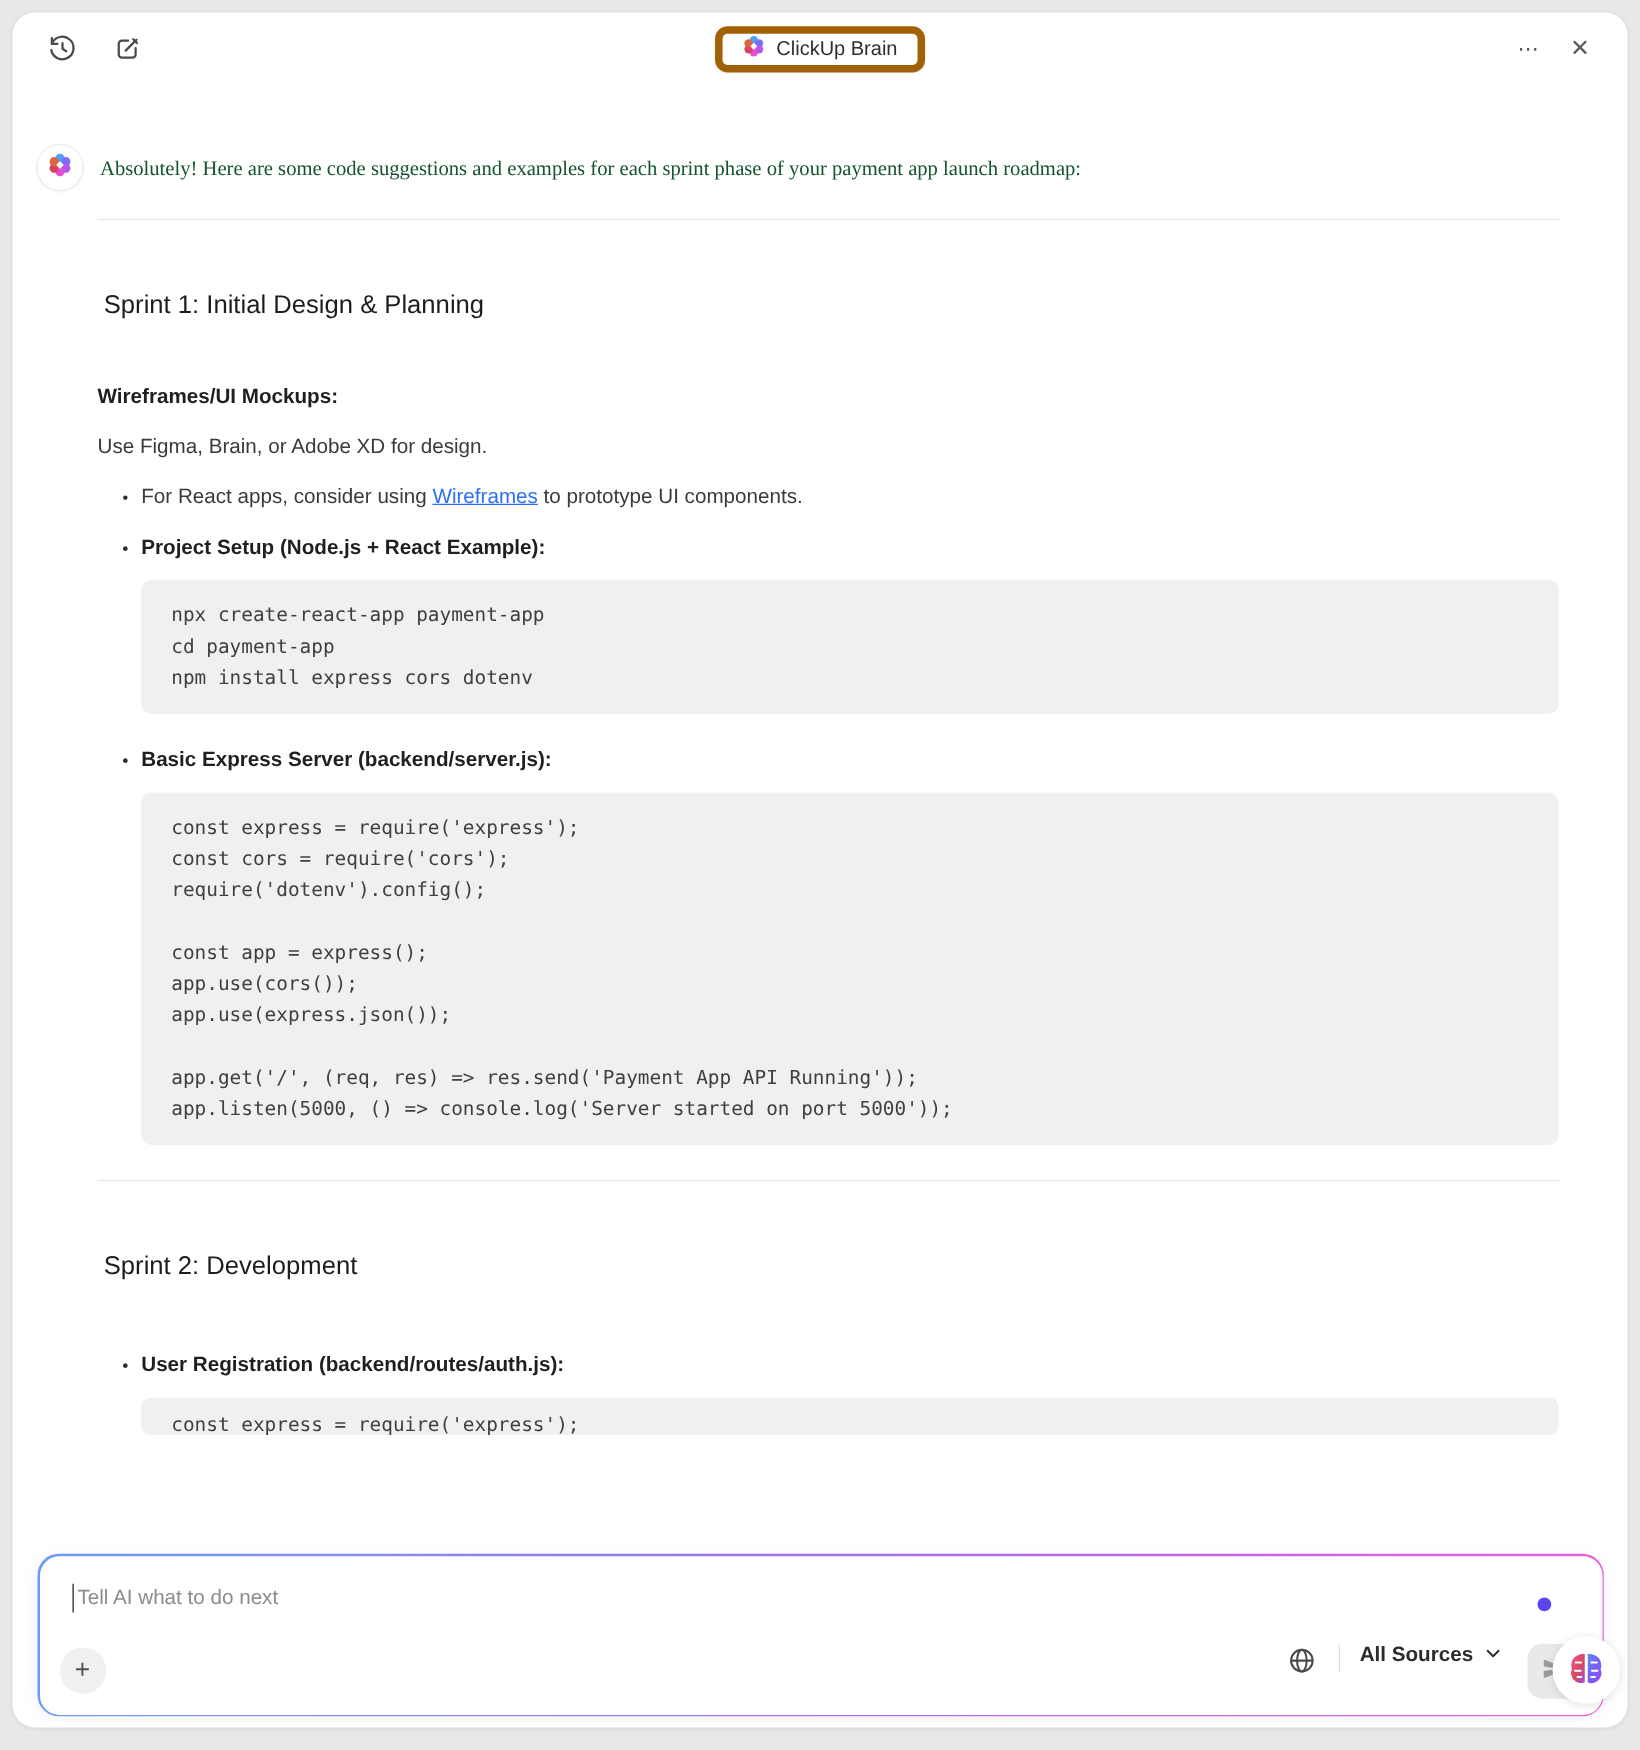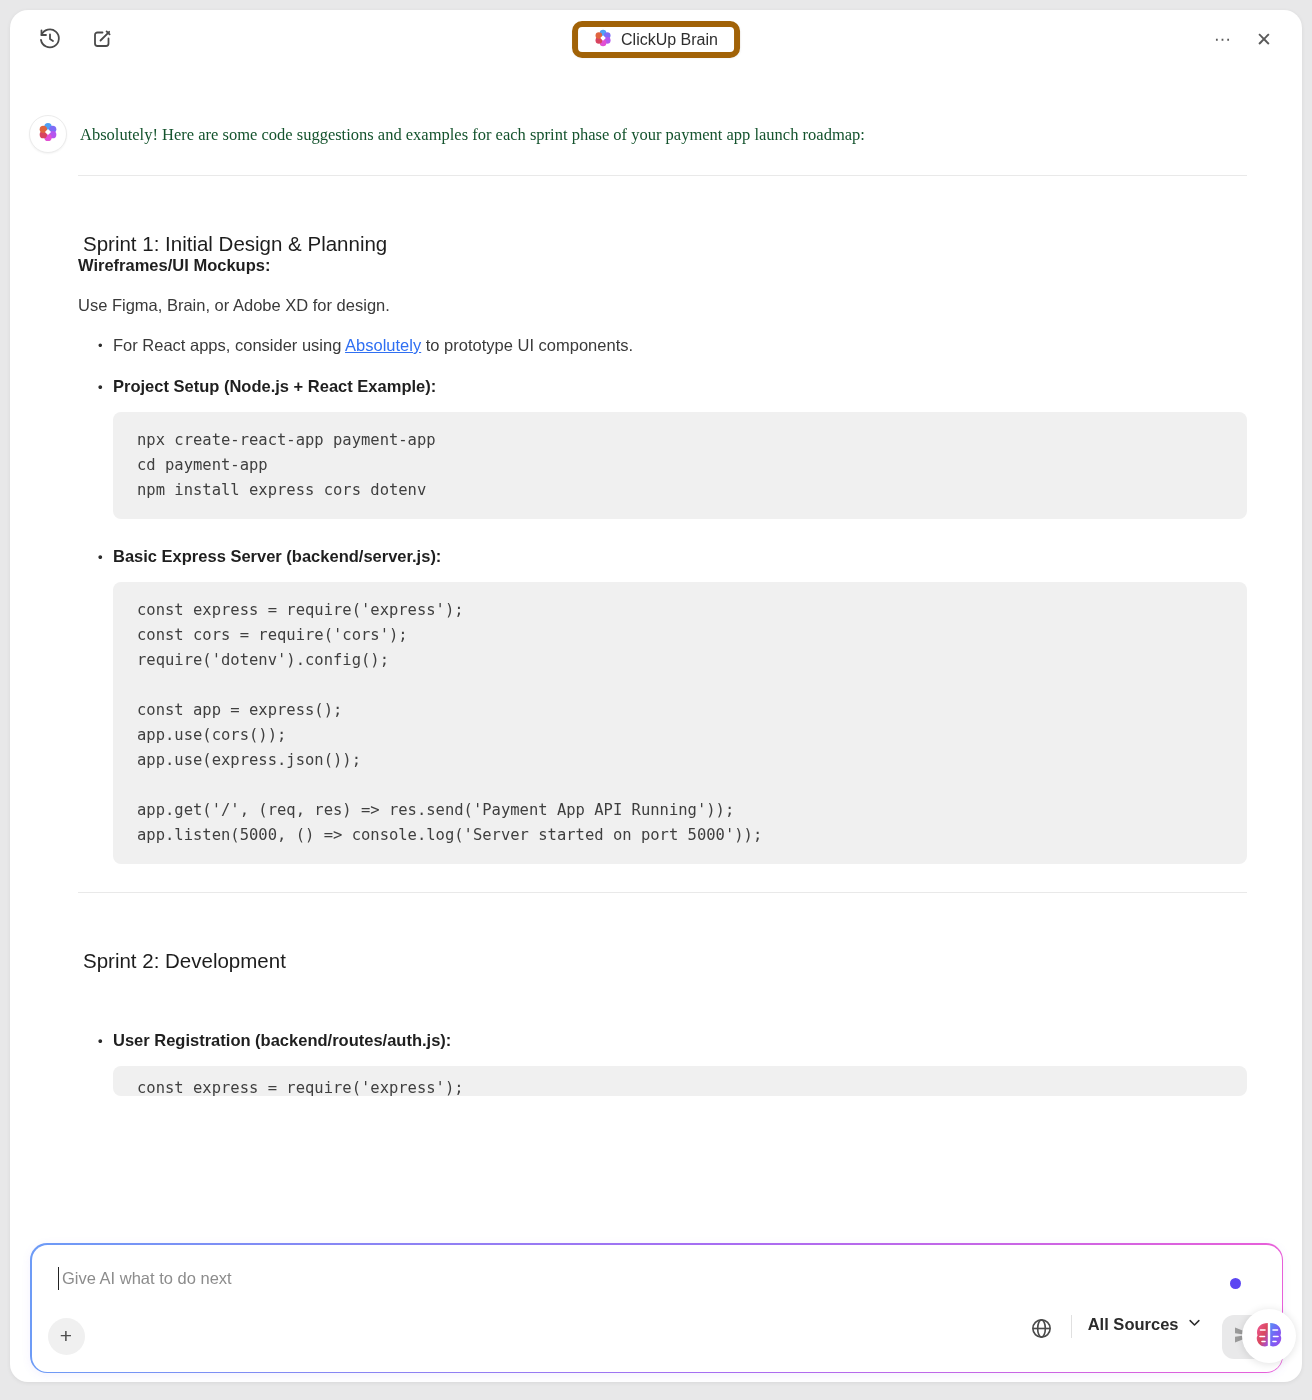--- a/index.html
+++ b/index.html
@@ -44,21 +44,21 @@
     width:38px; height:38px; border-radius:50%; background:#fff;
     border:1px solid #ececec; flex:0 0 38px;
     display:flex; align-items:center; justify-content:center;
     box-shadow:0 1px 2px rgba(0,0,0,.05);
   }
   .ai-text { font-size:16.5px; color:#14532d; padding-top:8px; line-height:24px;font-family:Liberation Serif, serif; }
 
   .content { margin:0 55px 0 68px; }
   .divider { border:none; border-top:1px solid #e9e9e9; margin-top:22px; }
   .sprint-title { font-size:20.5px; font-weight:400; color:#1d1d1d; margin:56px 0 0 5px; }
-  .sub-heading { font-size:16.5px; font-weight:700; color:#1f1f1f; }
+  .sub-heading { font-size:16.5px; font-weight:700; color:#1f1f1f; margin-top:52px; }
   .body-text { font-size:16.5px; color:#3a3a3a; margin-top:21px; }
   ul.bullets { list-style:none; margin-top:21px; }
   ul.bullets li { position:relative; padding-left:15px; margin-left:20px; font-size:16.5px; margin-top:22px; color:#3a3a3a; }
   ul.bullets li:first-child { margin-top:0; }
   ul.bullets li::before { content:"•"; position:absolute; left:0; top:0; font-size:13px; color:#2c2c2c; line-height:20px; }
   ul.bullets li.bold { font-weight:700; color:#1f1f1f; }
   a.link { color:#2f6ff2; text-decoration:underline; cursor:pointer; }
   pre.code {
     background:#f0f0f0; border-radius:8px; margin:16px 0 28px 35px;
     padding:16px 24px; font-family:"DejaVu Sans Mono", monospace;
@@ -166,21 +166,21 @@
     </div>
 
     <div class="content">
       <hr class="divider">
 
       <h2 class="sprint-title">Sprint 1: Initial Design &amp; Planning</h2>
       <h3 class="sub-heading">Wireframes/UI Mockups:</h3>
       <p class="body-text">Use Figma, Brain, or Adobe XD for design.</p>
 
       <ul class="bullets">
-        <li><span>For React apps, consider using </span><a class="link">Absolutely</a><span> to prototype UI components.</span></li>
+        <li><span>For React apps, consider using </span><a class="link">Wireframes</a><span> to prototype UI components.</span></li>
         <li class="bold">Project Setup (Node.js + React Example):</li>
       </ul>
 
       <pre class="code">npx create-react-app payment-app
 cd payment-app
 npm install express cors dotenv</pre>
 
       <ul class="bullets">
         <li class="bold">Basic Express Server (backend/server.js):</li>
       </ul>
@@ -205,21 +205,21 @@
       </ul>
 
       <pre class="code partial">const express = require('express');</pre>
     </div>
   </div>
 
   <div class="composer">
     <div class="composer-inner">
       <div class="composer-input">
         <span class="caret"></span>
-        <span class="placeholder">Give AI what to do next</span>
+        <span class="placeholder">Tell AI what to do next</span>
       </div>
       <span class="status-dot"></span>
 
       <div class="composer-row">
         <button class="plus-btn">
             <span>+</span>
           </button>
 
         <div class="composer-right">
           <button class="icon-btn">

